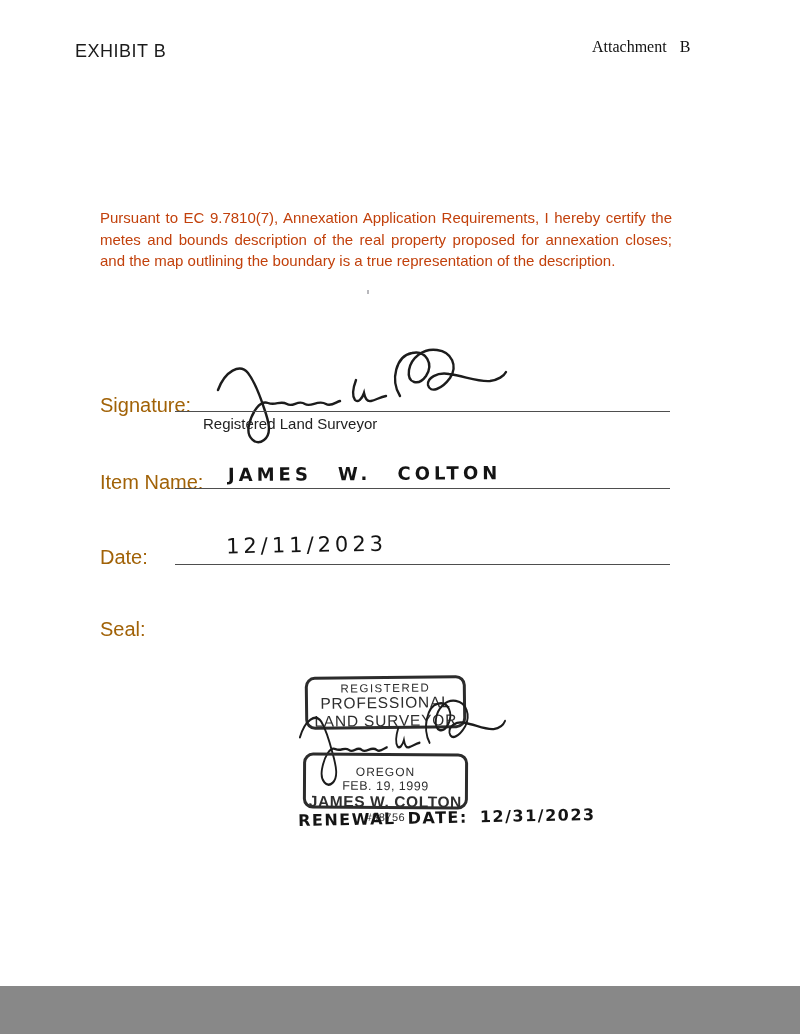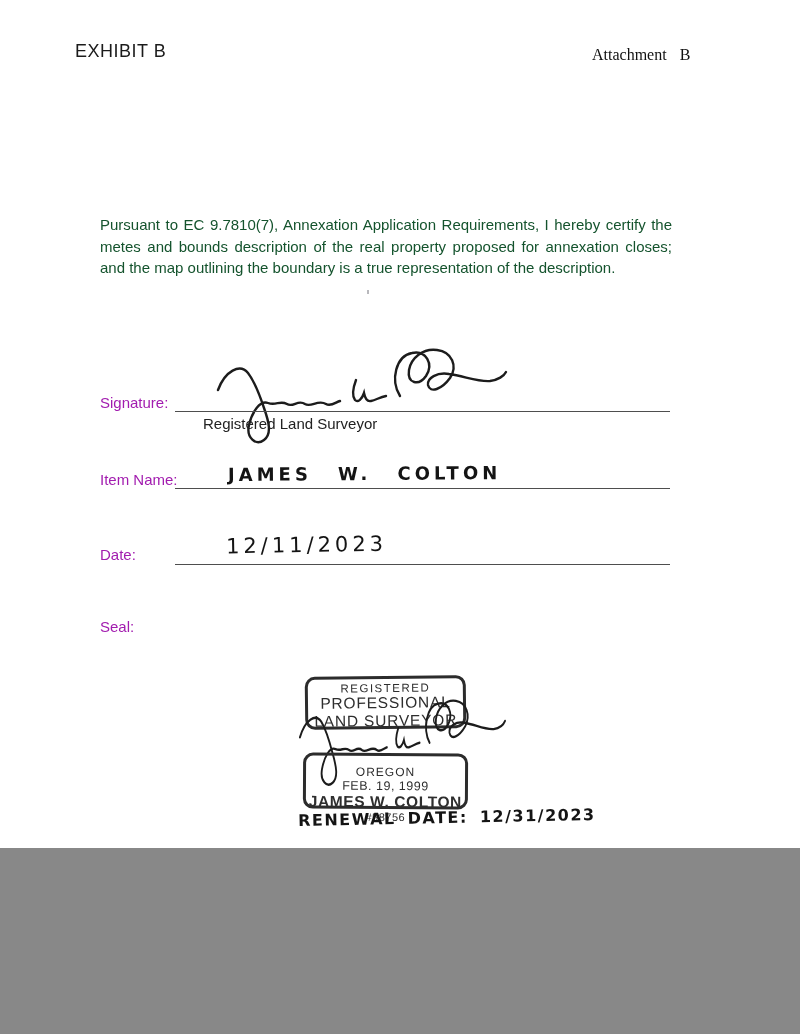--- a/index.html
+++ b/index.html
@@ -1,60 +1,60 @@
 <!DOCTYPE html>
 <html><head>
 <meta charset="utf-8">
 <style>
   * { margin: 0; padding: 0; box-sizing: border-box; }
   html, body { background: #888; }
   .page {
     position: relative;
     width: 800px;
-    height: 848px;
+    height: 986px;
     margin: 0 auto;
     background: #ffffff;
     font-family: "Liberation Sans", sans-serif;
     color: #1f1f1f;
     overflow: hidden;
   }
   .abs { position: absolute; }
 
   
   .exhibit {
     left: 75px; top: 41px;
     font-size: 18px; letter-spacing: 0.5px; color: #1b1b1b;
   }
   .attachment {
-    left: 592px; top: 46px;
+    left: 592px; top: 38px;
     font-family: "Liberation Serif", serif;
     font-size: 16px; color: #111; word-spacing: 9px;
   }
 
   
   .title {
     left: 100px; top: 108px; width: 570px;
     text-align: center;
     font-size: 17.5px; font-weight: bold; color: #1a1a1a;
     letter-spacing: 0.2px;
   }
 
   
   .paragraph {
-    left: 100px; top: 214px; width: 572px;
+    left: 100px; top: 207px; width: 572px;
     font-size: 15px; line-height: 21.5px;
-    text-align: justify; color: #14532d;
+    text-align: justify; color: #c2410c;
   }
   .speck {
     left: 367px; top: 290px; width: 2px; height: 4px;
     background: #b9b9bd;
   }
 
   
-  .field-label { font-size: 15px; color: #a21caf; }
+  .field-label { font-size: 20px; color: #a16207; }
   .lbl-signature { left: 100px; top: 394px; }
   .lbl-printname { left: 100px; top: 471px; }
   .lbl-date      { left: 100px; top: 546px; }
   .lbl-seal      { left: 100px; top: 618px; }
 
   .rule {
     height: 0; border-top: 1.8px solid #4e4e4e;
   }
   .rule-1 { left: 175px; top: 411px; width: 495px; }
   .rule-2 { left: 175px; top: 488px; width: 495px; }

